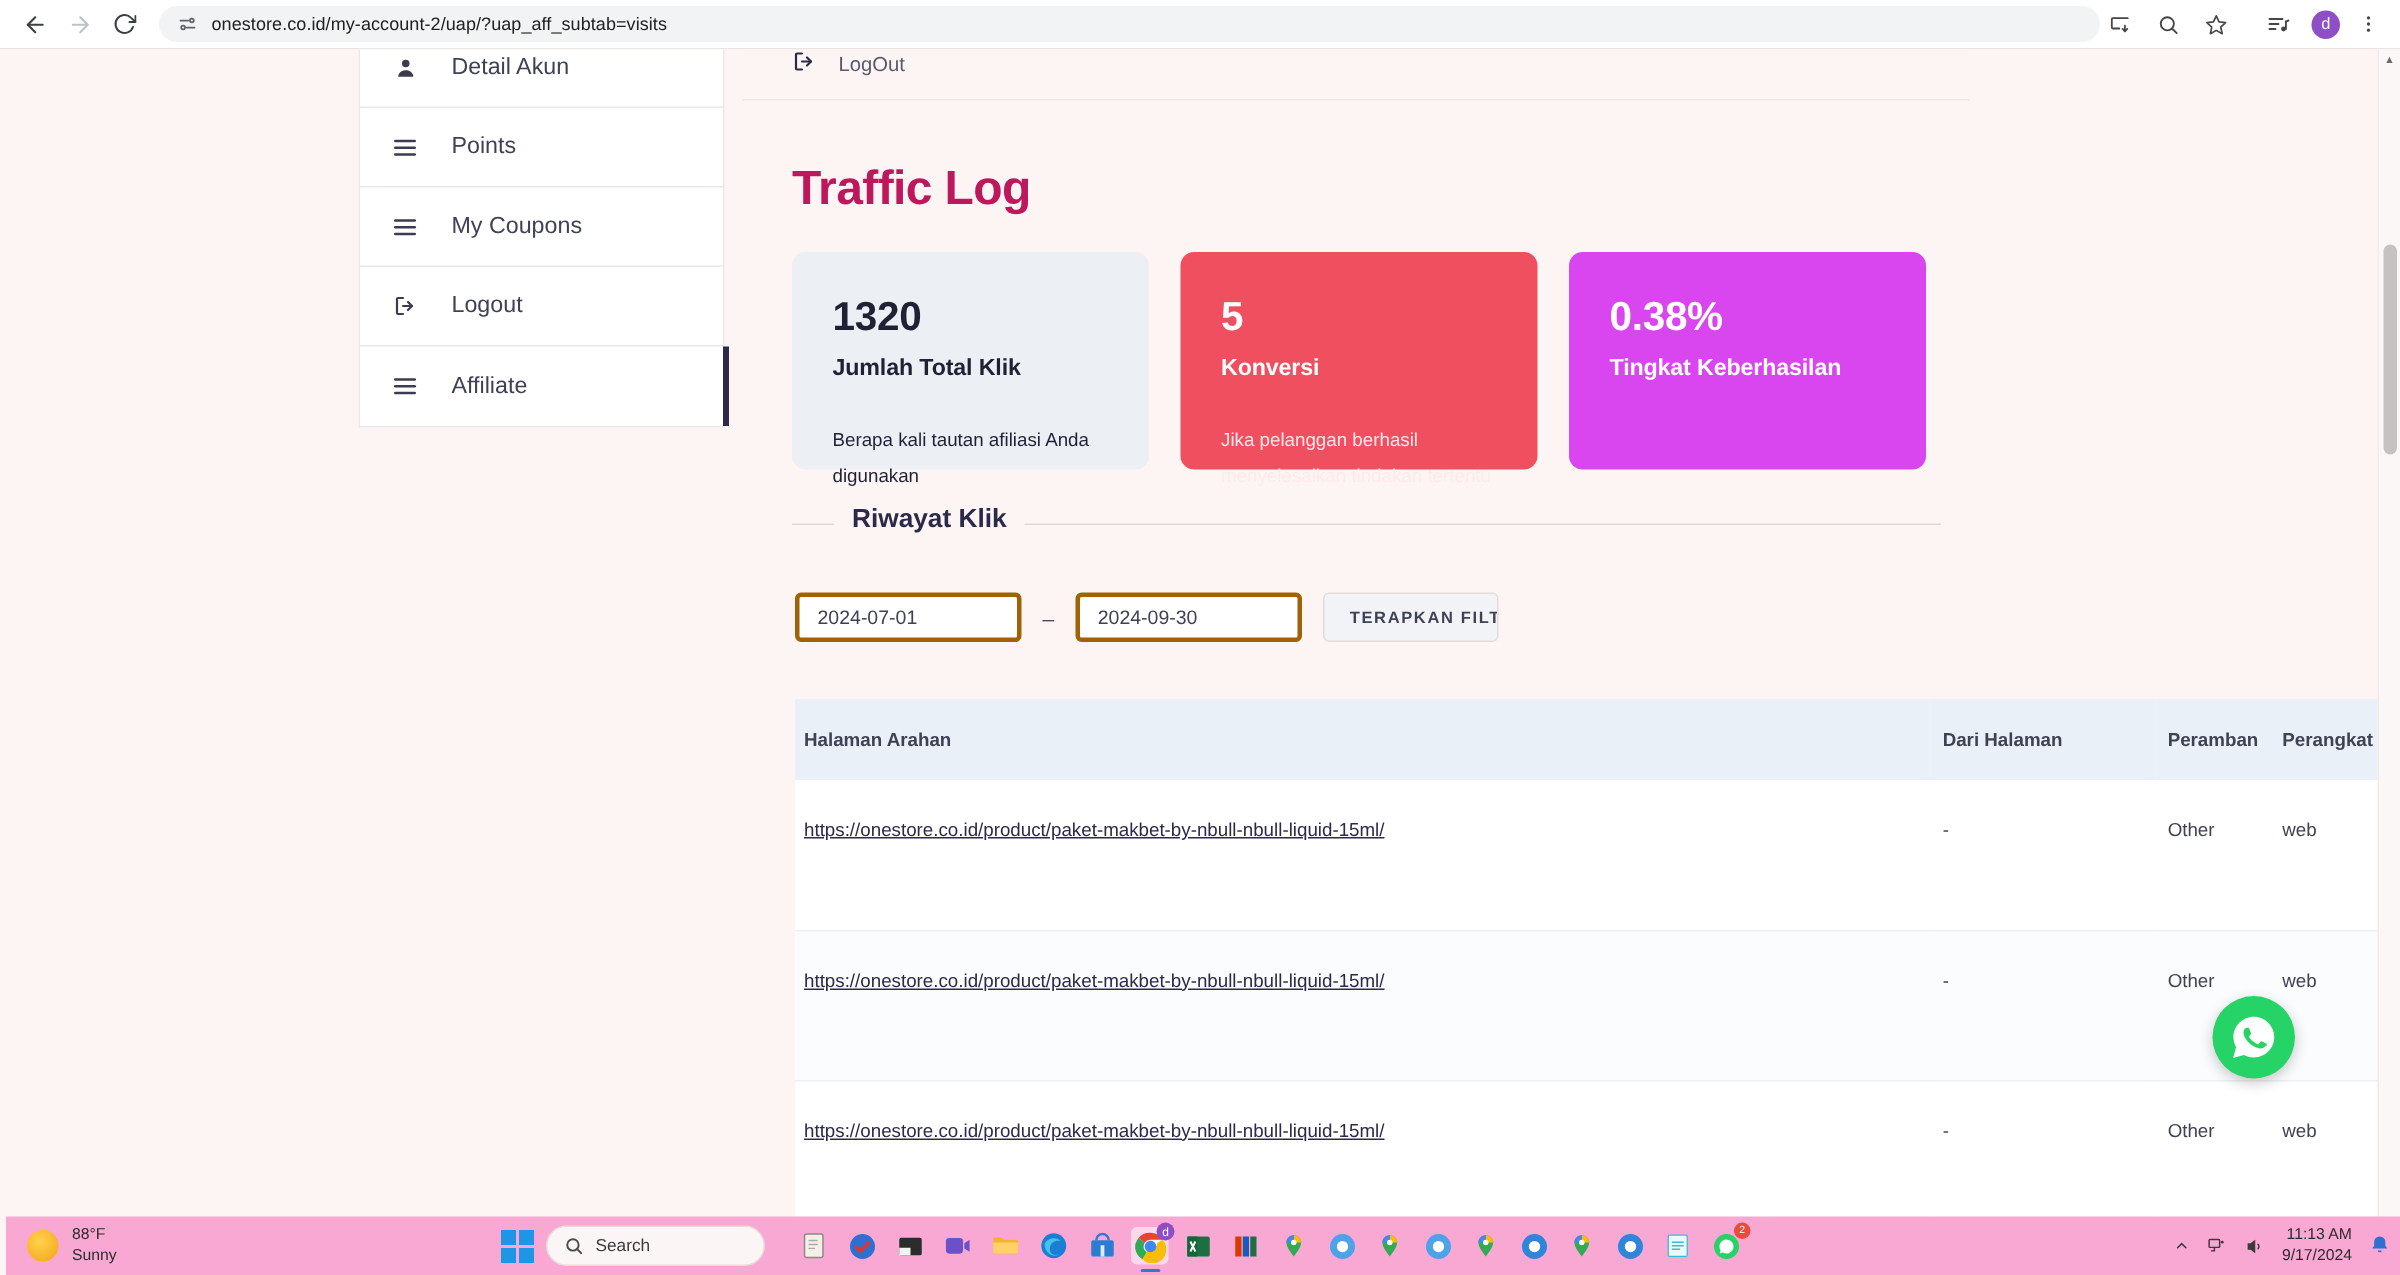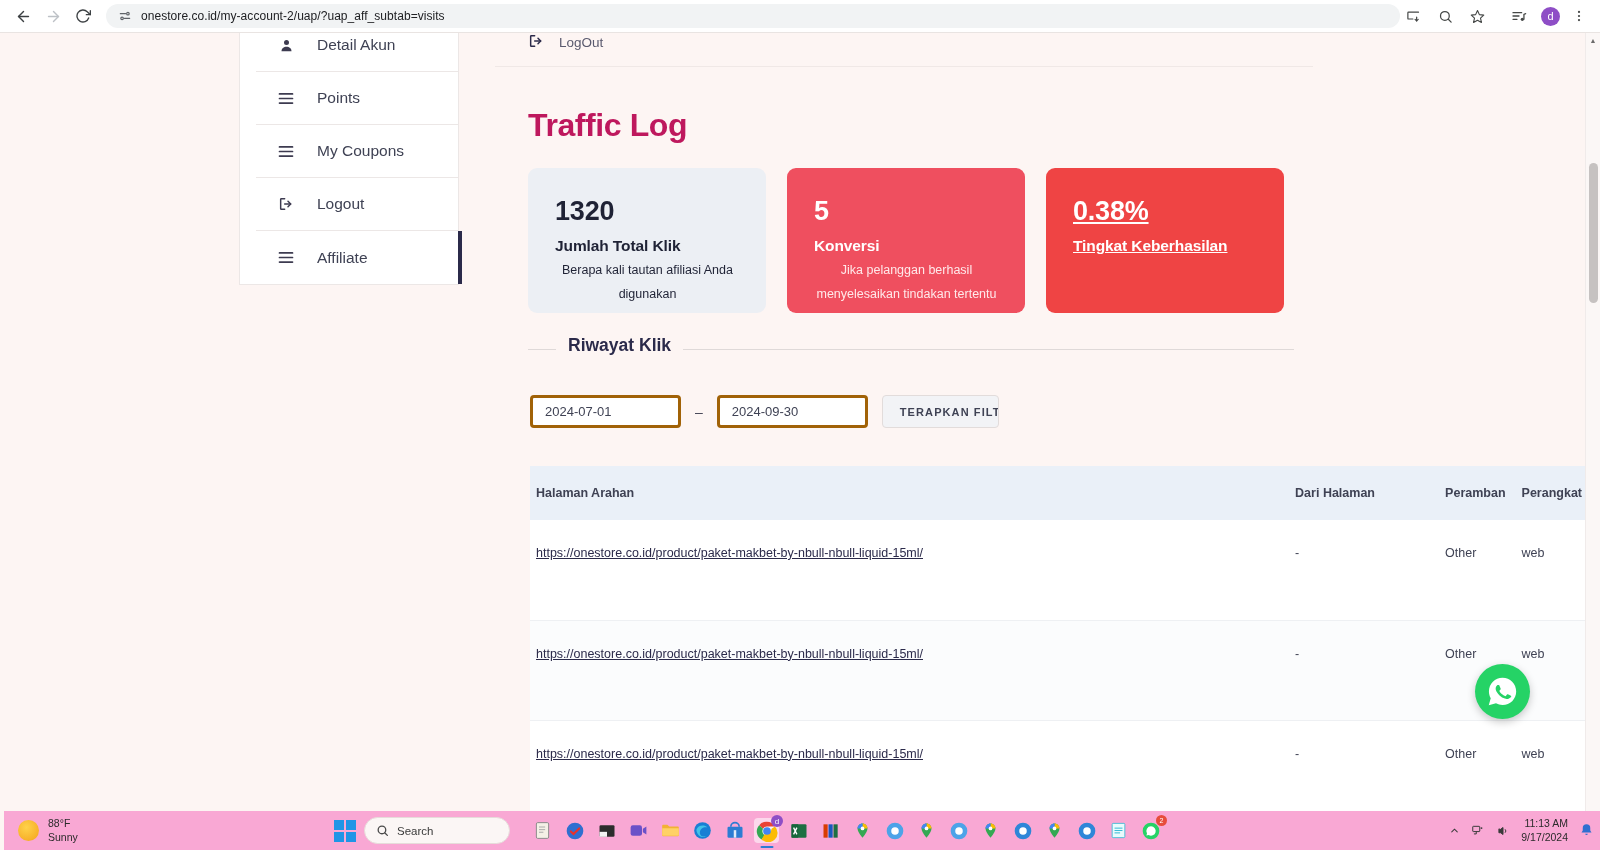--- a/index.html
+++ b/index.html
@@ -48,24 +48,23 @@
   }
 
   
   .viewport {
     position: absolute; top: 33px; left: 0; width: 1600px; height: 778px;
     background: #fdf5f3; overflow: hidden;
   }
 
   
   .acct-nav {
-    position: absolute; left: 239px; top: -14px; width: 220px;
+    position: absolute; left: 239px; top: -14px; width: 244px;
     background: #ffffff; border: 1px solid #ece7e6;
     border-top: none;
-    padding-left: 16px;
   }
   .acct-item {
     height: 53px; display: flex; align-items: center; gap: 22px;
     padding-left: 21px; border-bottom: 1px solid #ece7e6;
     color: #3f4254; font-size: 15.5px; position: relative;
   }
   .acct-item:last-child { border-bottom: none; }
   .acct-item .ic { width: 18px; display: flex; justify-content: center; color: #3d3b50; }
   .acct-item.active::after {
     content: ""; position: absolute; right: -4px; top: 0; bottom: 0;
@@ -90,24 +89,24 @@
     letter-spacing: -0.4px; padding: 40px 0 0 33px;
   }
 
   .stat-row { display: flex; gap: 21px; padding: 24px 0 0 33px; }
   .stat-card {
     width: 238px; height: 145px; border-radius: 9px;
     padding: 28px 26px 0 27px;
   }
   .stat-card.gray { background: #eceff4; color: #1f2235; }
   .stat-card.red  { background: #ef4f5f; color: #ffffff; }
-  .stat-card.navy { background: #ef4444; color: #ffffff; text-decoration: underline; }
+  .stat-card.navy { background: #d946ef; color: #ffffff; }
   .stat-value { font-size: 27px; font-weight: 700; letter-spacing: -0.2px; }
   .stat-label { font-size: 15.5px; font-weight: 600; margin-top: 10px; letter-spacing: -0.1px; }
-  .stat-desc  { font-size: 12.5px; margin-top: 4px; line-height: 1.9; max-width: 190px; text-align: center; }
+  .stat-desc  { font-size: 12.5px; margin-top: 27px; line-height: 1.9; max-width: 190px; }
   .stat-card.red .stat-desc { color: #ffe9ea; }
 
   
   .history {
     margin: 36px 0 0 33px; width: 766px;
     border-top: 1px solid #dfd9d8; position: relative;
   }
   .history-legend {
     position: absolute; top: -15px; left: 28px;
     background: #fdf5f3; padding: 0 12px;

